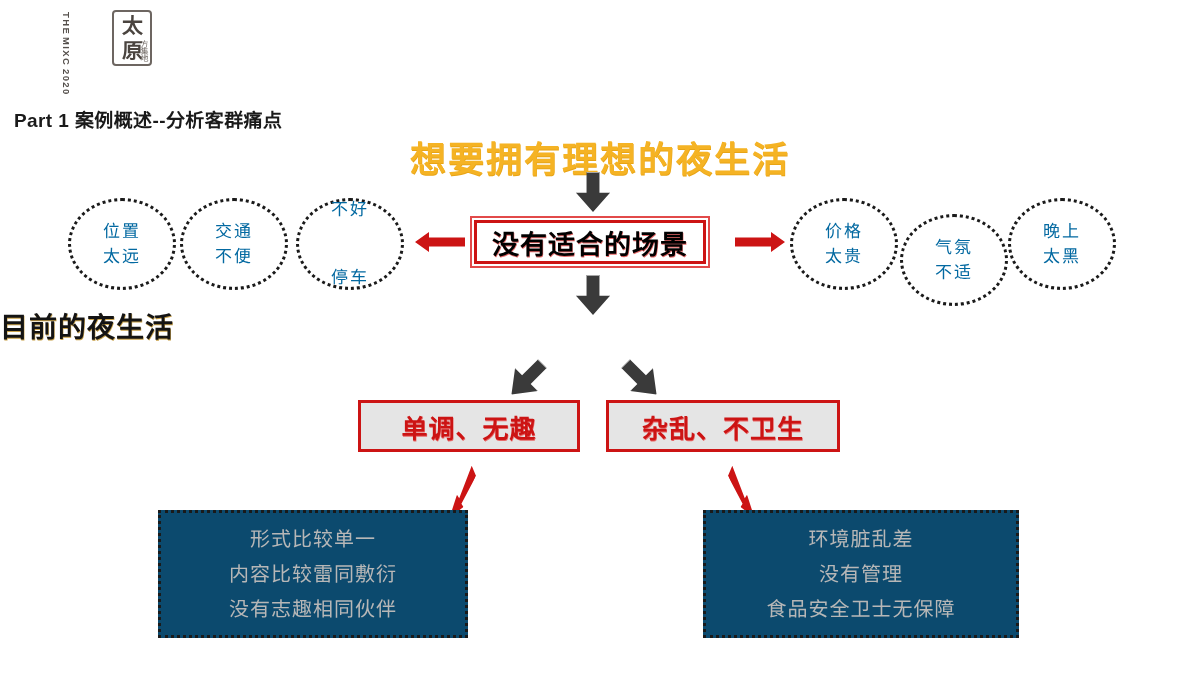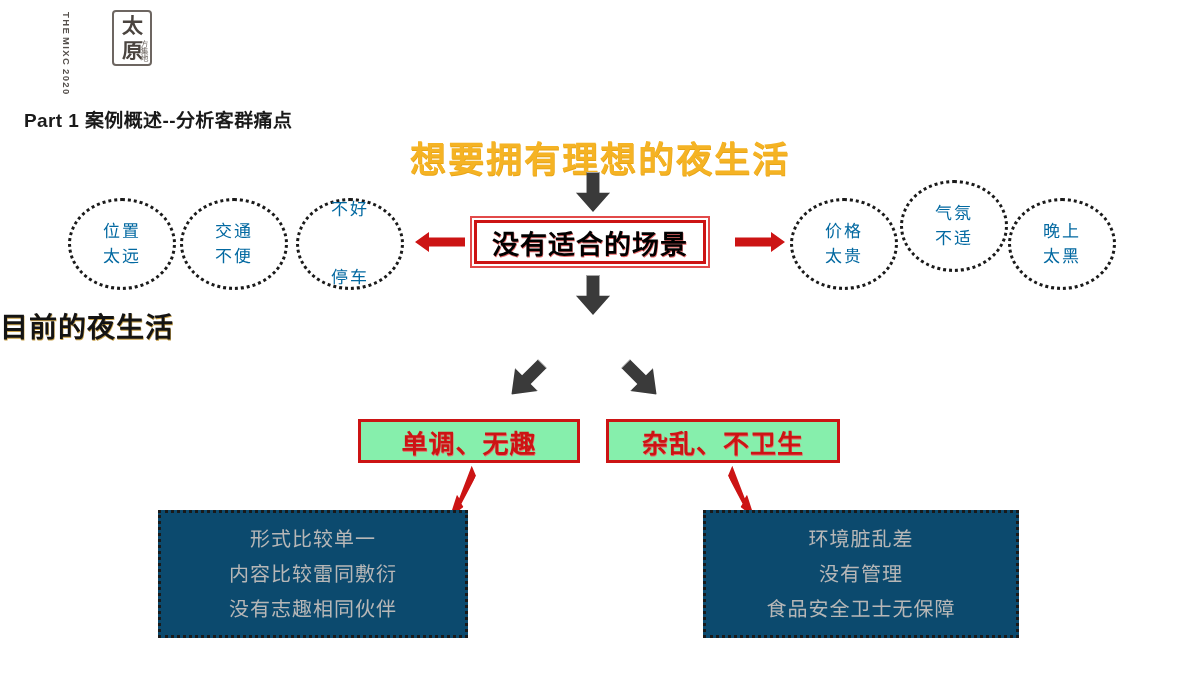--- a/index.html
+++ b/index.html
@@ -84,21 +84,21 @@
     font-size: 8px;
     line-height: 9px;
     font-weight: normal;
     color: #6d6661;
     writing-mode: vertical-rl;
   }
 
   
   #section-title {
     position: absolute;
-    left: 24px;
+    left: 14px;
     top: 105px;
     font-size: 19px;
     font-weight: bold;
     color: #1a1a1a;
     letter-spacing: 0.4px;
     white-space: nowrap;
   }
 
   
   #headline {
@@ -212,24 +212,24 @@
     font-weight: bold;
     color: #141414;
     letter-spacing: 1px;
     text-shadow: 0.6px 0.6px 0 #c9a24a;
     white-space: nowrap;
   }
 
   
   .result-box {
     position: absolute;
-    top: 419px;
-    height: 44px;
+    top: 400px;
+    height: 52px;
     border: 3px solid #cc1414;
-    background: #86efac;
+    background: #e5e5e5;
     box-sizing: border-box;
     display: flex;
     align-items: center;
     justify-content: center;
   }
   .result-box .rb-label {
     font-size: 26px;
     font-weight: bold;
     color: #cc1414;
     letter-spacing: 1px;
@@ -317,21 +317,21 @@
   </div>
   <div class="pain-circle" style="left:296px; top:198px;justify-content:space-between;">
     <span class="pc-line">不好</span>
     <span class="pc-line">停车</span>
   </div>
 
   <div class="pain-circle" style="left:790px;  top:198px;">
     <span class="pc-line">价格</span>
     <span class="pc-line">太贵</span>
   </div>
-  <div class="pain-circle" style="left:900px;  top:180px;">
+  <div class="pain-circle" style="left:900px;  top:214px;">
     <span class="pc-line">气氛</span>
     <span class="pc-line">不适</span>
   </div>
   <div class="pain-circle" style="left:1008px; top:198px;">
     <span class="pc-line">晚上</span>
     <span class="pc-line">太黑</span>
   </div>
 
   <div id="now-life">目前的夜生活</div>
 

